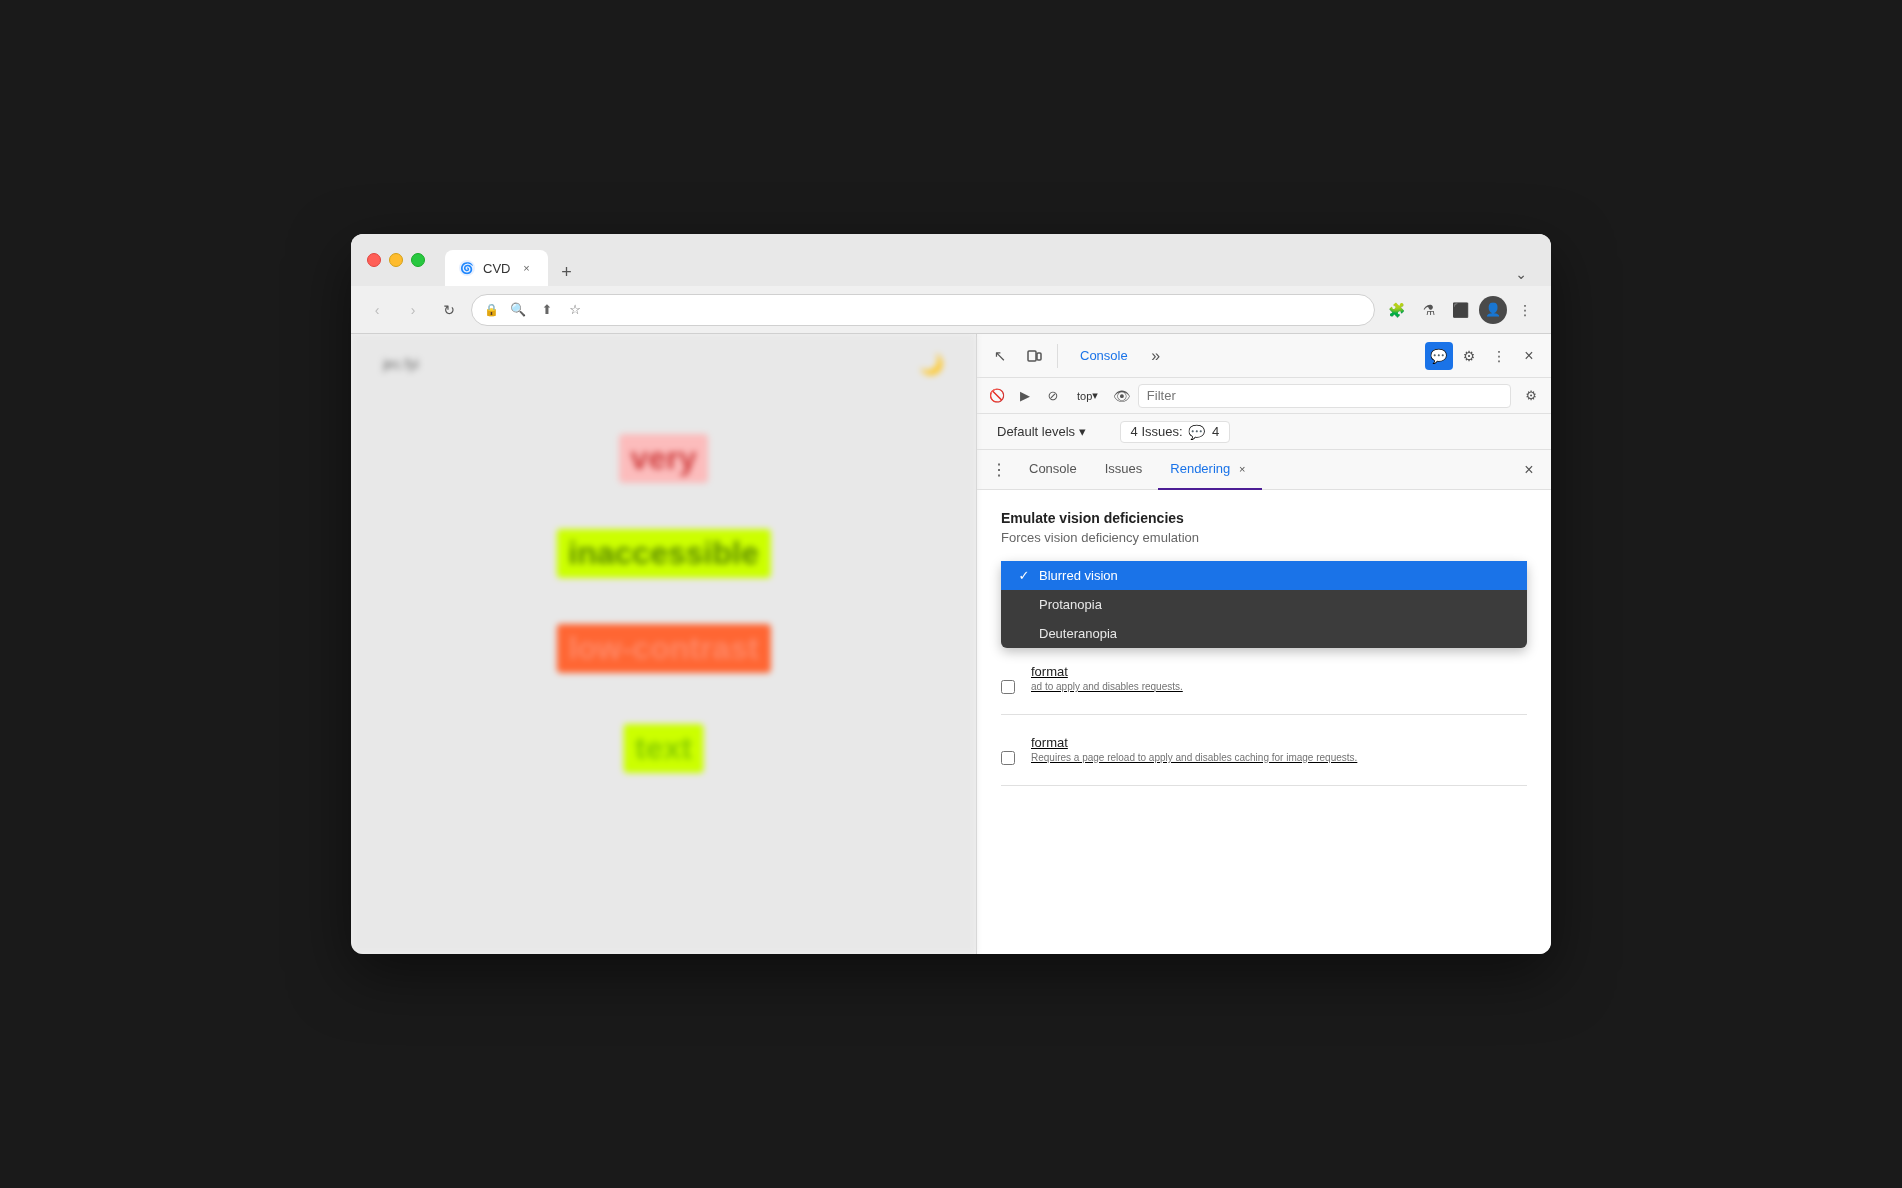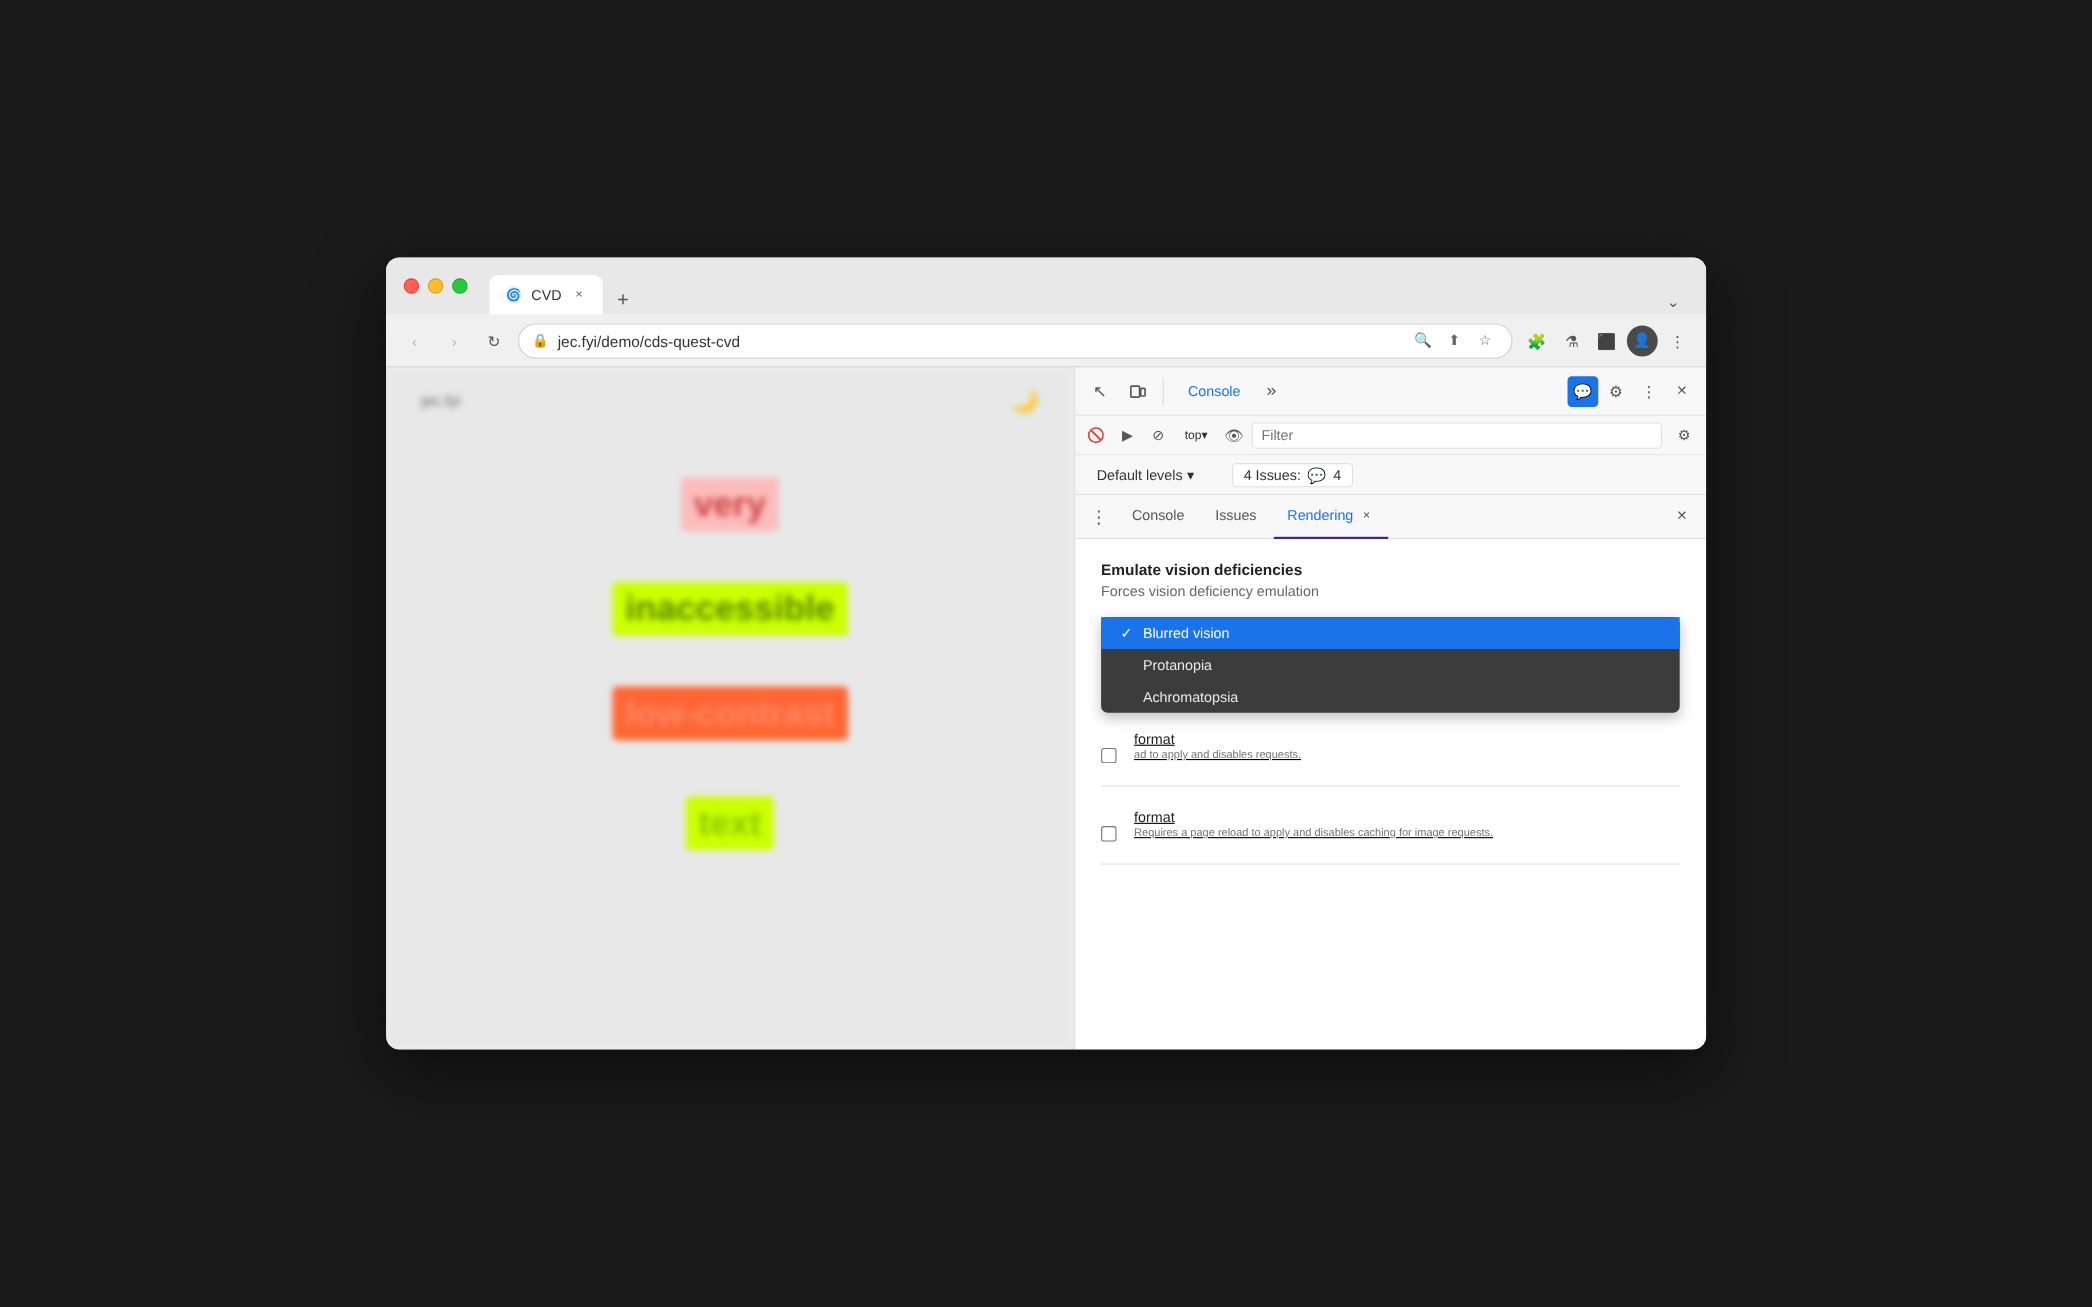--- a/index.html
+++ b/index.html
@@ -601,21 +601,20 @@
       <div class="tab-menu-btn">⌄</div>
     </div>
   </div>
 
   <div class="nav-bar">
     <div class="nav-btn disabled">‹</div>
     <div class="nav-btn disabled">›</div>
     <div class="nav-btn">↻</div>
     <div class="address-bar">
       <span class="lock-icon">🔒</span>
-      <span class="address-text">jec.fyi/demo/cds-quest-cvd</span>
       <div class="address-actions">
         <div class="address-action-btn">🔍</div>
         <div class="address-action-btn">⬆</div>
         <div class="address-action-btn">☆</div>
       </div>
     </div>
     <div class="nav-right">
       <div class="nav-right-btn">🧩</div>
       <div class="nav-right-btn">⚗</div>
       <div class="nav-right-btn">⬛</div>
@@ -710,21 +709,21 @@
             <div class="dropdown-option selected">
               <span class="check">✓</span>
               <span>Blurred vision</span>
             </div>
             <div class="dropdown-option">
               <span class="check"> </span>
               <span>Protanopia</span>
             </div>
             <div class="dropdown-option">
               <span class="check"> </span>
-              <span>Achromatopsia</span>
+              <span>Deuteranopia</span>
             </div>
           </div>
         </div>
 
         <div class="checkbox-section">
           <div class="checkbox-row">
             <input type="checkbox" style="">
             <div>
               <div class="checkbox-label">format</div>
               <div class="checkbox-desc">ad to apply and disables requests.</div>

